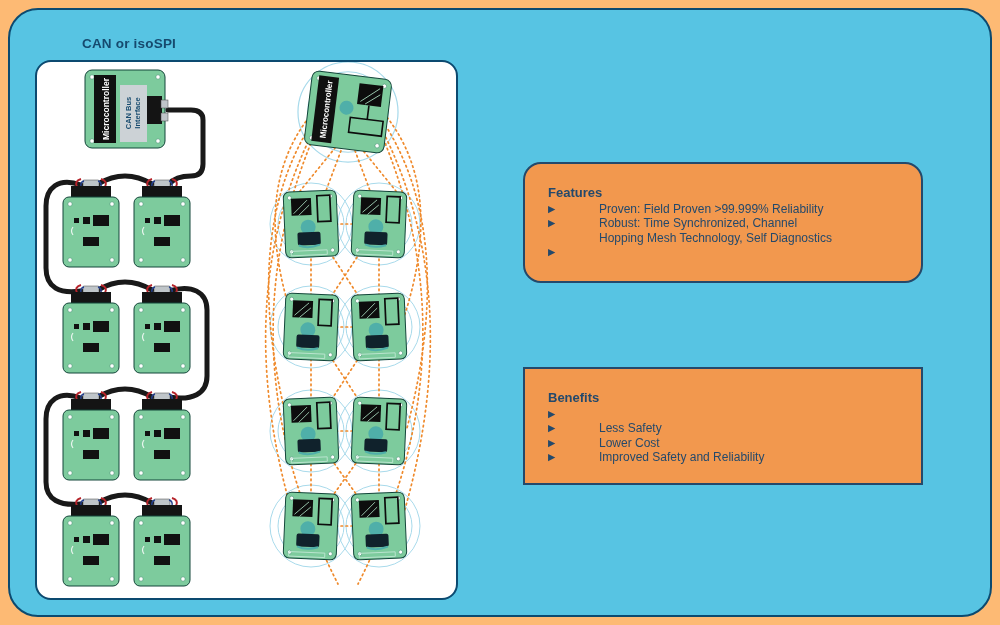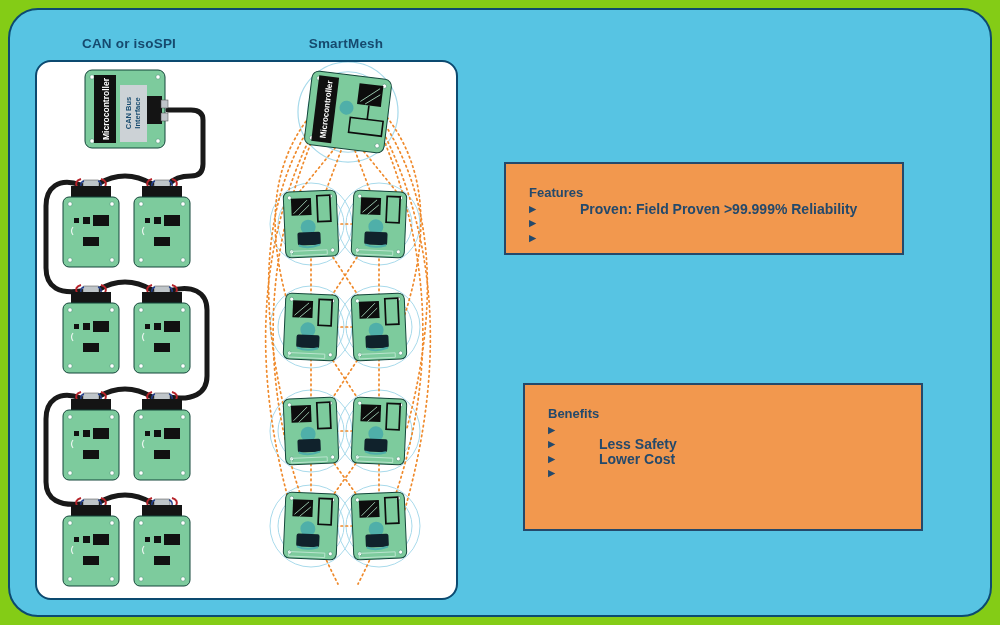--- a/index.html
+++ b/index.html
@@ -1,45 +1,44 @@
 <!DOCTYPE html>
 <html><head>
 <meta charset="utf-8">
 <style>
   html,body{margin:0;padding:0;background:#ffffff;}
-  .canvas{position:relative;width:1000px;height:625px;background:#84cc16;
+  .canvas{position:relative;width:1000px;height:625px;background:#fdba74;
           font-family:"Liberation Sans",sans-serif;overflow:hidden;}
   .stage{position:absolute;left:8px;top:8px;width:984px;height:609px;
          background:#57C4E3;border:2px solid #0C4A70;border-radius:30px;box-sizing:border-box;}
   .col-label{position:absolute;top:36px;width:180px;text-align:center;
              font-weight:bold;font-size:13.5px;color:#164A6E;letter-spacing:.2px;}
   .can-label{left:39px;}
   .mesh-label{left:256px;}
   .panel{position:absolute;left:35px;top:60px;width:423px;height:540px;
          background:#ffffff;border:2px solid #0C4A70;border-radius:16px;
          box-sizing:border-box;overflow:hidden;}
   .panel svg{display:block;}
   .info-box{position:absolute;width:400px;background:#F2984E;border:2px solid #24496B;
             box-sizing:border-box;padding:22px 16px 0 23px;color:#24496B;}
-  .features-box{left:504px;top:162px;height:93px;}
-  .benefits-box{left:523px;top:383px;height:148px;}
+  .features-box{left:523px;top:162px;height:121px;border-radius:18px;}
+  .benefits-box{left:523px;top:367px;height:118px;}
   .box-title{font-size:13px;font-weight:bold;line-height:14.6px;margin-bottom:1px;}
   .item{display:flex;line-height:14.6px;}
   .bullet{width:19px;flex:none;font-size:9.5px;line-height:14.6px;color:#24496B;}
-  .item-text{font-size:14px;font-weight:bold;white-space:pre-line;padding-left:32px;}
+  .item-text{font-size:12px;font-weight:normal;white-space:pre-line;padding-left:32px;}
   svg text{font-family:"Liberation Sans",sans-serif;}
 </style>
 </head>
 <body>
 
 <div class="canvas">
   <div class="stage"></div>
 
   <div class="col-label can-label">CAN or isoSPI</div>
-  <div class="col-label mesh-label">SmartMesh</div>
 
   <div class="panel">
     <svg width="419" height="536" viewBox="37 62 419 536">
       <defs>
 
         <g id="rg" fill="none" stroke="#A8DAEB" stroke-width="1">
           <circle r="25"></circle>
             <circle r="33"></circle>
             <circle r="41"></circle>
         </g>
@@ -169,20 +168,22 @@
   </div>
 
   <div class="info-box features-box">
     <div class="box-title">Features</div>
     <div class="item">
       <span class="bullet">▶</span>
       <span class="item-text">Proven: Field Proven &gt;99.999% Reliability</span>
     </div>
     <div class="item">
       <span class="bullet">▶</span>
+      <span class="item-text">Robust: Time Synchronized, Channel
+Hopping Mesh Technology, Self Diagnostics</span>
     </div>
     <div class="item">
       <span class="bullet">▶</span>
     </div>
   </div>
 
   <div class="info-box benefits-box">
     <div class="box-title">Benefits</div>
     <div class="item">
       <span class="bullet">▶</span>
@@ -190,15 +191,16 @@
     <div class="item">
       <span class="bullet">▶</span>
       <span class="item-text">Less Safety</span>
     </div>
     <div class="item">
       <span class="bullet">▶</span>
       <span class="item-text">Lower Cost</span>
     </div>
     <div class="item">
       <span class="bullet">▶</span>
+      <span class="item-text">Improved Safety and Reliability</span>
     </div>
   </div>
 </div>
 
 </body></html>

